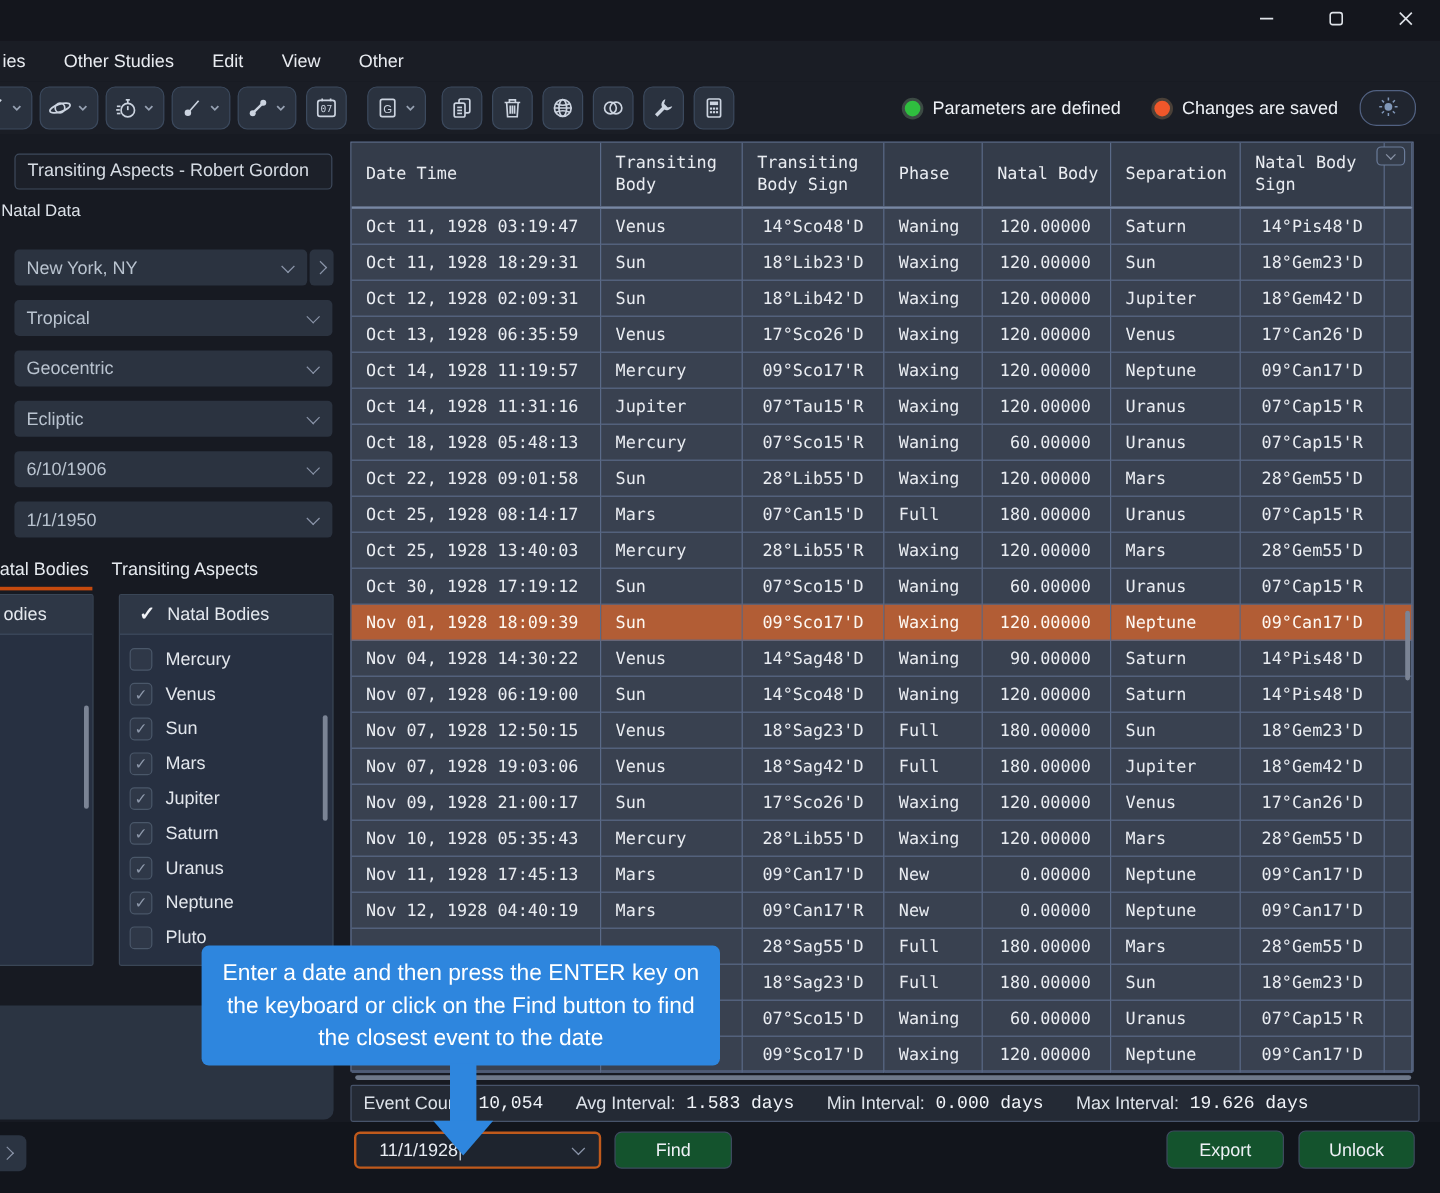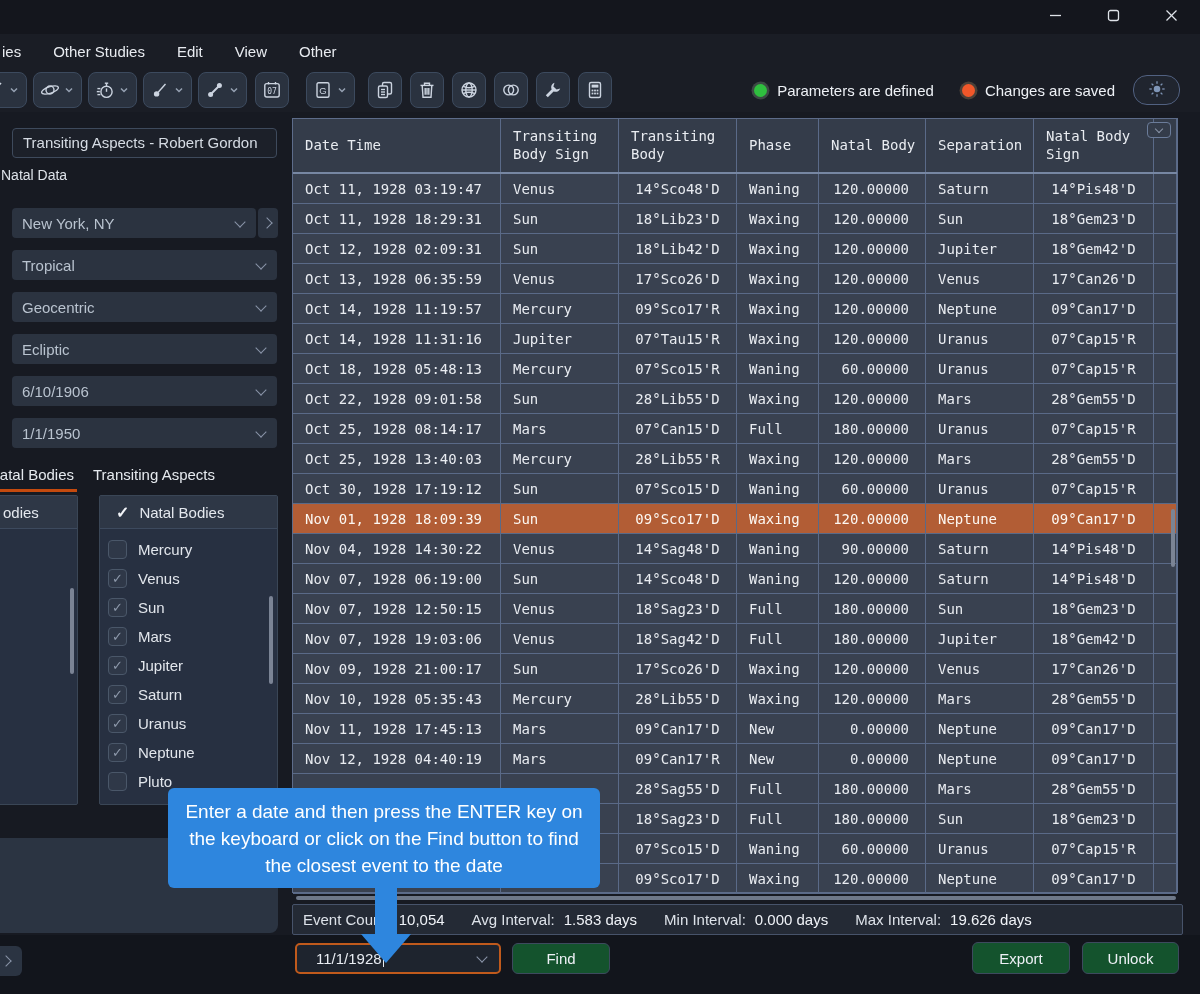--- a/index.html
+++ b/index.html
@@ -78,21 +78,21 @@
   .tbl-chevron { position:absolute; right:6px; top:3px; width:24px; height:16px; background:#343c4a;
     border:1px solid #6b7c9a; border-radius:4px; display:flex; align-items:center; justify-content:center; cursor:pointer; }
   .tbl-chevron .chev { width:6px; height:6px; }
   .vthumb { position:absolute; right:2px; top:390px; width:4px; height:58px; background:#7b8495; border-radius:2px; }
   .hscroll { position:absolute; left:296px; top:896px; width:880px; height:4px; background:#6e7889; border-radius:2px; }
   
   .statusbar { position:absolute; left:292px; top:904px; width:891px; height:31px; background:#242a35;
     border:1px solid #47536a; border-radius:2px; display:flex; align-items:center; font-size:15px; padding-left:10px; }
   .stat { display:flex; align-items:center; margin-right:27px; }
   .stat .lbl { color:#dde2e9; margin-right:9px; }
-  .stat .val { color:#f0f3f8; }
+  .stat .val { color:#f0f3f8;font-family:Liberation Mono, monospace; }
   
   .btn { background:#14532d; border:1px solid #3d4a5e; border-radius:6px; color:#eef1f6; font-size:15px;
     font-family:"Liberation Sans", sans-serif; cursor:pointer; }
   .date-combo { position:absolute; left:295px; top:943px; width:206px; height:31px; background:#1e242e;
     border:2px solid #c05a1c; border-radius:5px; display:flex; align-items:center; padding-left:19px;
     font-size:15px; color:#e9edf3; cursor:text; }
   .date-caret { width:1.5px; height:16px; background:#e6ebf2; margin-left:1px; }
   .date-combo .chev { position:absolute; right:13px; }
   .find-btn   { position:absolute; left:512px; top:943px; width:98px; height:31px; }
   .export-btn { position:absolute; left:972px; top:942px; width:98px; height:32px; }
@@ -424,22 +424,22 @@
 
   <div class="bottom-panel"></div>
   <div class="bottom-band"></div>
   <button class="expand-btn">
     <span class="chev right" style="margin-left:-3px;"></span>
   </button>
 
   <div class="table">
     <div class="thead" id="thead">
         <div class="hcell">Date Time</div>
+        <div class="hcell">Transiting Body</div>
         <div class="hcell">Transiting Body Sign</div>
-        <div class="hcell">Transiting Body</div>
         <div class="hcell">Phase</div>
         <div class="hcell">Natal Body</div>
         <div class="hcell">Separation</div>
         <div class="hcell">Natal Body Sign</div>
         <div class="hcell"></div>
       </div>
     <div id="tbody">
         <div class="trow">
           <div class="tcell">Oct 11, 1928 03:19:47</div>
           <div class="tcell">Venus</div>

